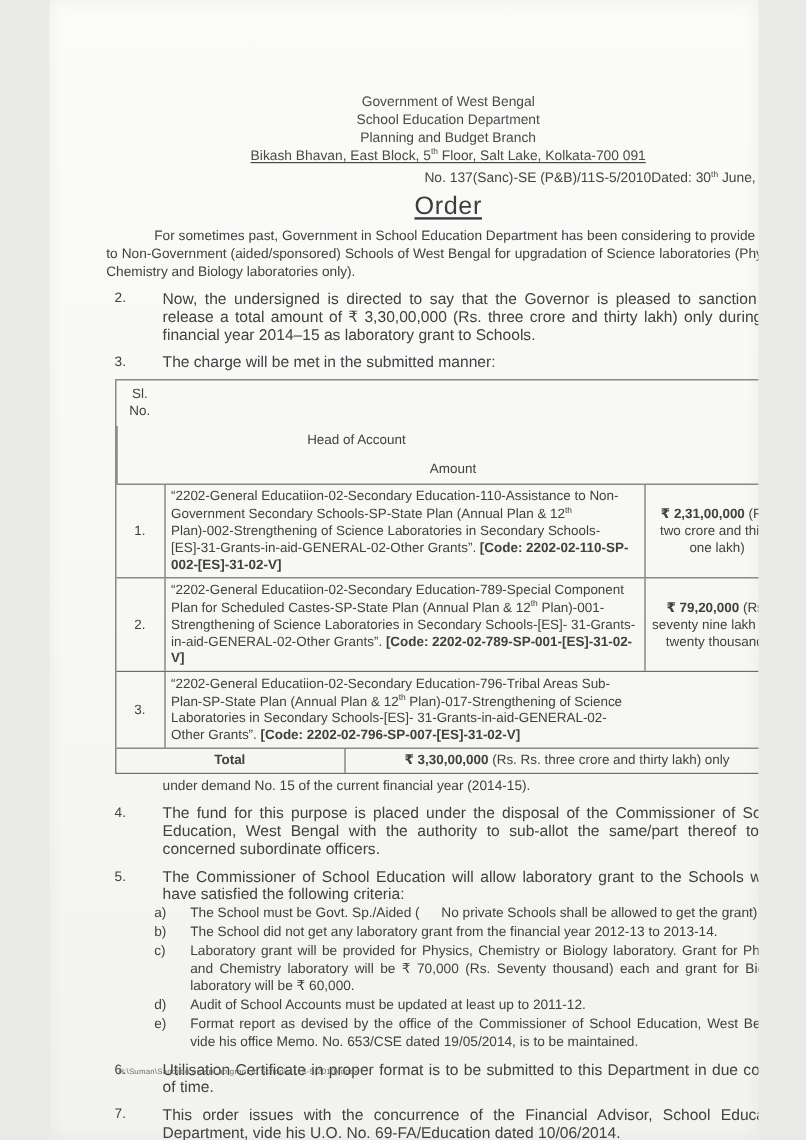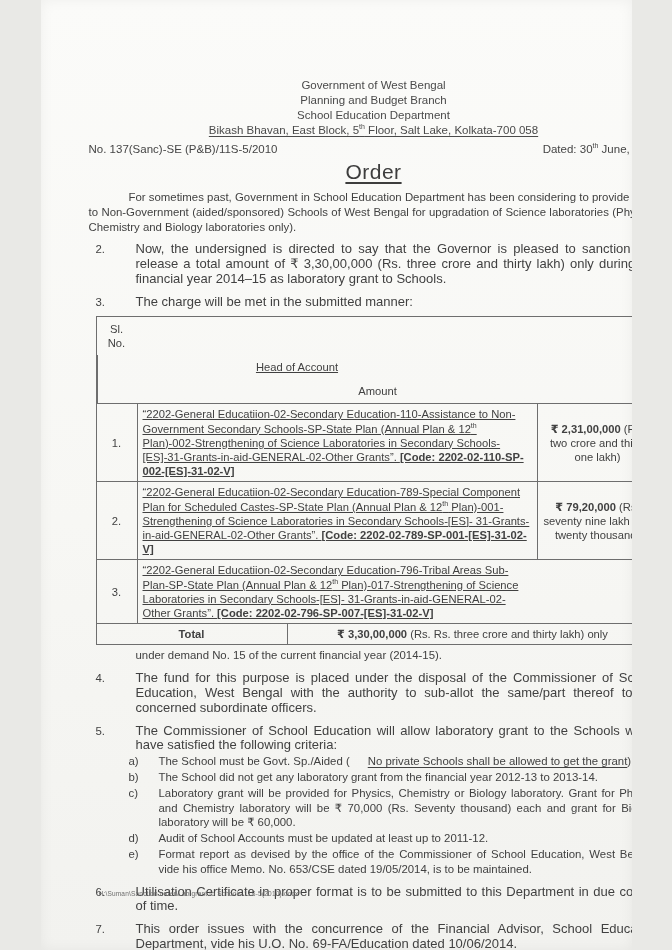--- a/index.html
+++ b/index.html
@@ -12,66 +12,66 @@
     color:#414141;
     font-family:"Liberation Sans","DejaVu Sans",sans-serif;
     overflow:hidden;
     box-shadow:inset 0 0 14px rgba(0,0,0,0.05);
   }
   .content { position:absolute; left:48px; top:78px; width:570px; }
   .center { text-align:center; }
   .letterhead-line { font-size:11.5px; line-height:15px; color:#4a4a4a; }
   .address { text-decoration:underline; text-underline-offset:2px; }
   sup { font-size:7px; vertical-align:super; line-height:0; }
-  .ref-row { display:flex; justify-content:space-between; font-size:11.5px; margin-top:5px; color:#454545; }
+  .ref-row { display:flex; justify-content:flex-end; font-size:11.5px; margin-top:5px; color:#454545; }
   .order-title {
     text-align:center; font-size:21px; letter-spacing:0.5px;
     text-decoration:underline; text-underline-offset:3px;
     margin-top:5px; margin-bottom:6px; color:#3d3d3d;
   }
   .para { font-size:11.4px; line-height:14.8px; text-align:justify; }
   .indent-first { text-indent:40px; }
   .li { display:flex; margin-top:8px; }
   .li .num { flex:none; width:47px; padding-left:7px; font-size:11.4px; line-height:14.8px; }
   .li .itext { flex:1; font-size:13px; line-height:14.8px; text-align:justify; }
   
   .gtable { margin-left:7px; width:563px; margin-top:6px; border:1px solid #6e6e6e; font-size:11.2px; }
   .trow { display:flex; border-top:1px solid #6e6e6e; }
   .trow:first-child { border-top:none;flex-direction:column; }
   .cell { padding:3px 5px; line-height:14.2px; }
   .c-sl { flex:none; width:40px; display:flex; align-items:center; justify-content:center; text-align:center; white-space:pre-line; }
-  .c-head { flex:none; width:400px; border-left:1px solid #6e6e6e; text-align:left;text-decoration:underline; }
+  .c-head { flex:none; width:400px; border-left:1px solid #6e6e6e; text-align:left; }
   .c-amt { flex:1; border-left:1px solid #6e6e6e; display:flex; align-items:center; justify-content:center; text-align:center; }
   .c-head.hdr { display:flex; align-items:center; justify-content:center; }
   .hdr-row .cell { padding-top:5px; padding-bottom:5px; }
   .c-total-label { flex:none; width:190px; display:flex; align-items:center; justify-content:center; font-weight:bold; }
   .c-total-amt { flex:1; border-left:1px solid #6e6e6e; text-align:center; }
   .bold { font-weight:bold; }
-  .u { text-decoration:underline; text-underline-offset:2px;padding-left:18px; }
+  .u { text-underline-offset:2px;padding-left:18px; }
   .under-demand { margin-left:47px; margin-top:3px; font-size:11.4px; line-height:14.8px; }
   .sub { display:flex; margin-left:40px; margin-top:1px; }
   .sub .slet { flex:none; width:30px; font-size:11.4px; line-height:14.8px; }
   .sub .stext { flex:1; font-size:11.4px; line-height:14.8px; text-align:justify; }
   .closing { margin-top:5px; font-size:11.4px; }
   .sig-block { width:290px; margin-left:auto; margin-right:10px; margin-top:14px; text-align:center; }
   .sig-sd { font-size:11.5px; color:#4a4a4a; }
   .sig-name { font-family:"DejaVu Serif","Liberation Serif",serif; font-style:italic; font-size:12px; color:#555; }
   .sig-desig { font-size:11.5px; margin-top:2px; color:#454545; }
   .file-path { position:absolute; left:58px; top:890px; font-size:6.5px; color:#6b6b6b; letter-spacing:0.2px; }
 </style>
 </head>
 <body>
 
 <div class="page">
   <div class="content">
 
     <div class="center letterhead-line">Government of West Bengal</div>
+    <div class="center letterhead-line">School Education Department</div>
     <div class="center letterhead-line">Planning and Budget Branch</div>
-    <div class="center letterhead-line">School Education Department</div>
-    <div class="center letterhead-line"><span class="address"><span>Bikash Bhavan, East Block, 5</span><sup>th</sup><span> Floor, Salt Lake, Kolkata-700 058</span></span></div>
+    <div class="center letterhead-line"><span class="address"><span>Bikash Bhavan, East Block, 5</span><sup>th</sup><span> Floor, Salt Lake, Kolkata-700 091</span></span></div>
 
     <div class="ref-row">
       <span>No. 137(Sanc)-SE (P&amp;B)/11S-5/2010</span>
       <span><span>Dated: 30</span><sup>th</sup><span> June, 2014</span></span>
     </div>
 
     <div class="order-title">Order</div>
 
     <div class="para indent-first">For sometimes past, Government in School Education Department has been considering to provide grant to Non-Government (aided/sponsored) Schools of West Bengal for upgradation of Science laboratories (Physics, Chemistry and Biology laboratories only).</div>
 

